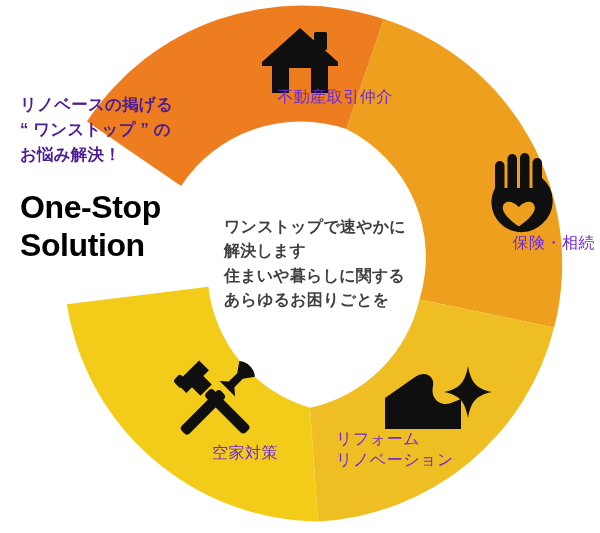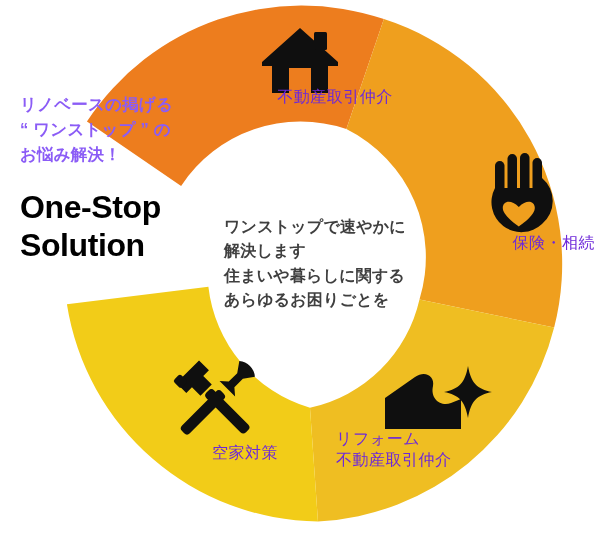--- a/index.html
+++ b/index.html
@@ -23,21 +23,21 @@
     white-space:pre-line;
     text-align:center;
   }
   #label-realestate{left:250px;top:86px;width:170px;}
   #label-insurance{left:470px;top:232px;width:125px;text-align:right;}
   #label-reform{left:336px;top:428px;width:180px;text-align:left;}
   #label-akiya{left:168px;top:442px;width:110px;text-align:right;}
 
   .left-block{position:absolute;left:20px;top:92px;width:215px;}
   .lead{
-    color:#8b5cf6;
+    color:#4c1d95;
     font-size:16.5px;
     line-height:1.52;
     font-weight:700;
     letter-spacing:0.2px;
     white-space:pre-line;
   }
   .headline{
     margin-top:22px;
     color:#000000;
     font-size:32px;
@@ -143,21 +143,21 @@
         <rect x="-17" y="-44" width="10" height="11" rx="2.5"></rect>
       </g>
     </g>
   </svg>
 
   <div class="seg-label" id="label-realestate">不動産取引仲介</div>
 
   <div class="seg-label" id="label-insurance">保険・相続</div>
 
   <div class="seg-label" id="label-reform">リフォーム
-不動産取引仲介</div>
+リノベーション</div>
 
   <div class="seg-label" id="label-akiya">空家対策</div>
 
   <div class="left-block">
     <div class="lead">リノベースの掲げる
 “ ワンストップ ” の
 お悩み解決！</div>
     <div class="headline">One-Stop
 Solution</div>
   </div>

